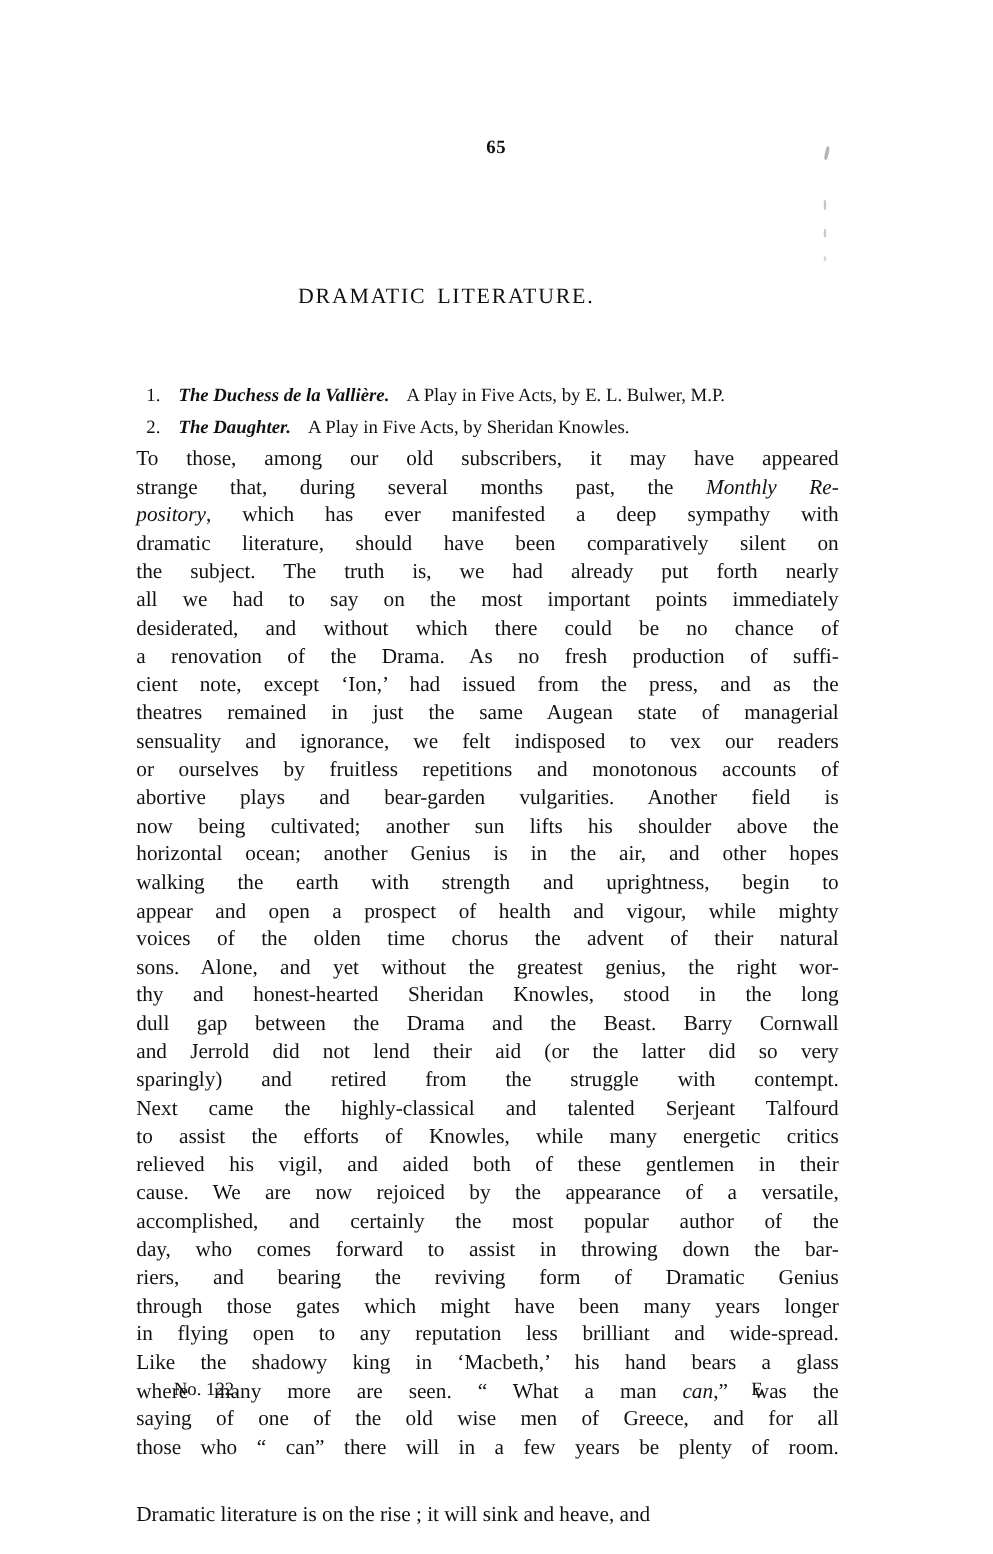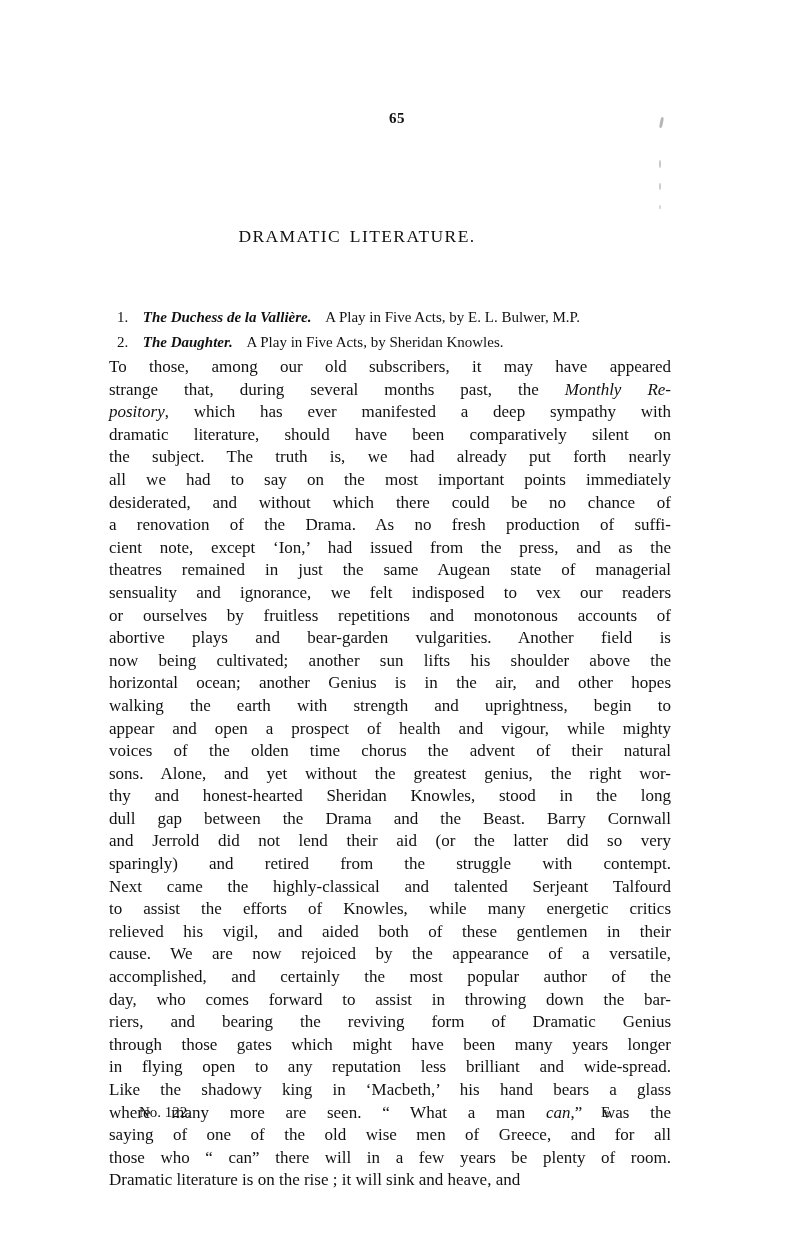--- a/index.html
+++ b/index.html
@@ -105,20 +105,21 @@
   
   .ln > span.j {
     display: inline-block;
     width: 100%;
     text-align: justify;
     text-align-last: justify;
     white-space: normal;
   }
   .ln.last > span.j {
     text-align-last: left;
+    margin-top: 32px;
   }
   .ln i { font-style: italic; }
 
   
   .footer {
     position: absolute;
     top: 1104px;
     left: 117px;
     width: 562px;
     font-size: 15px;

